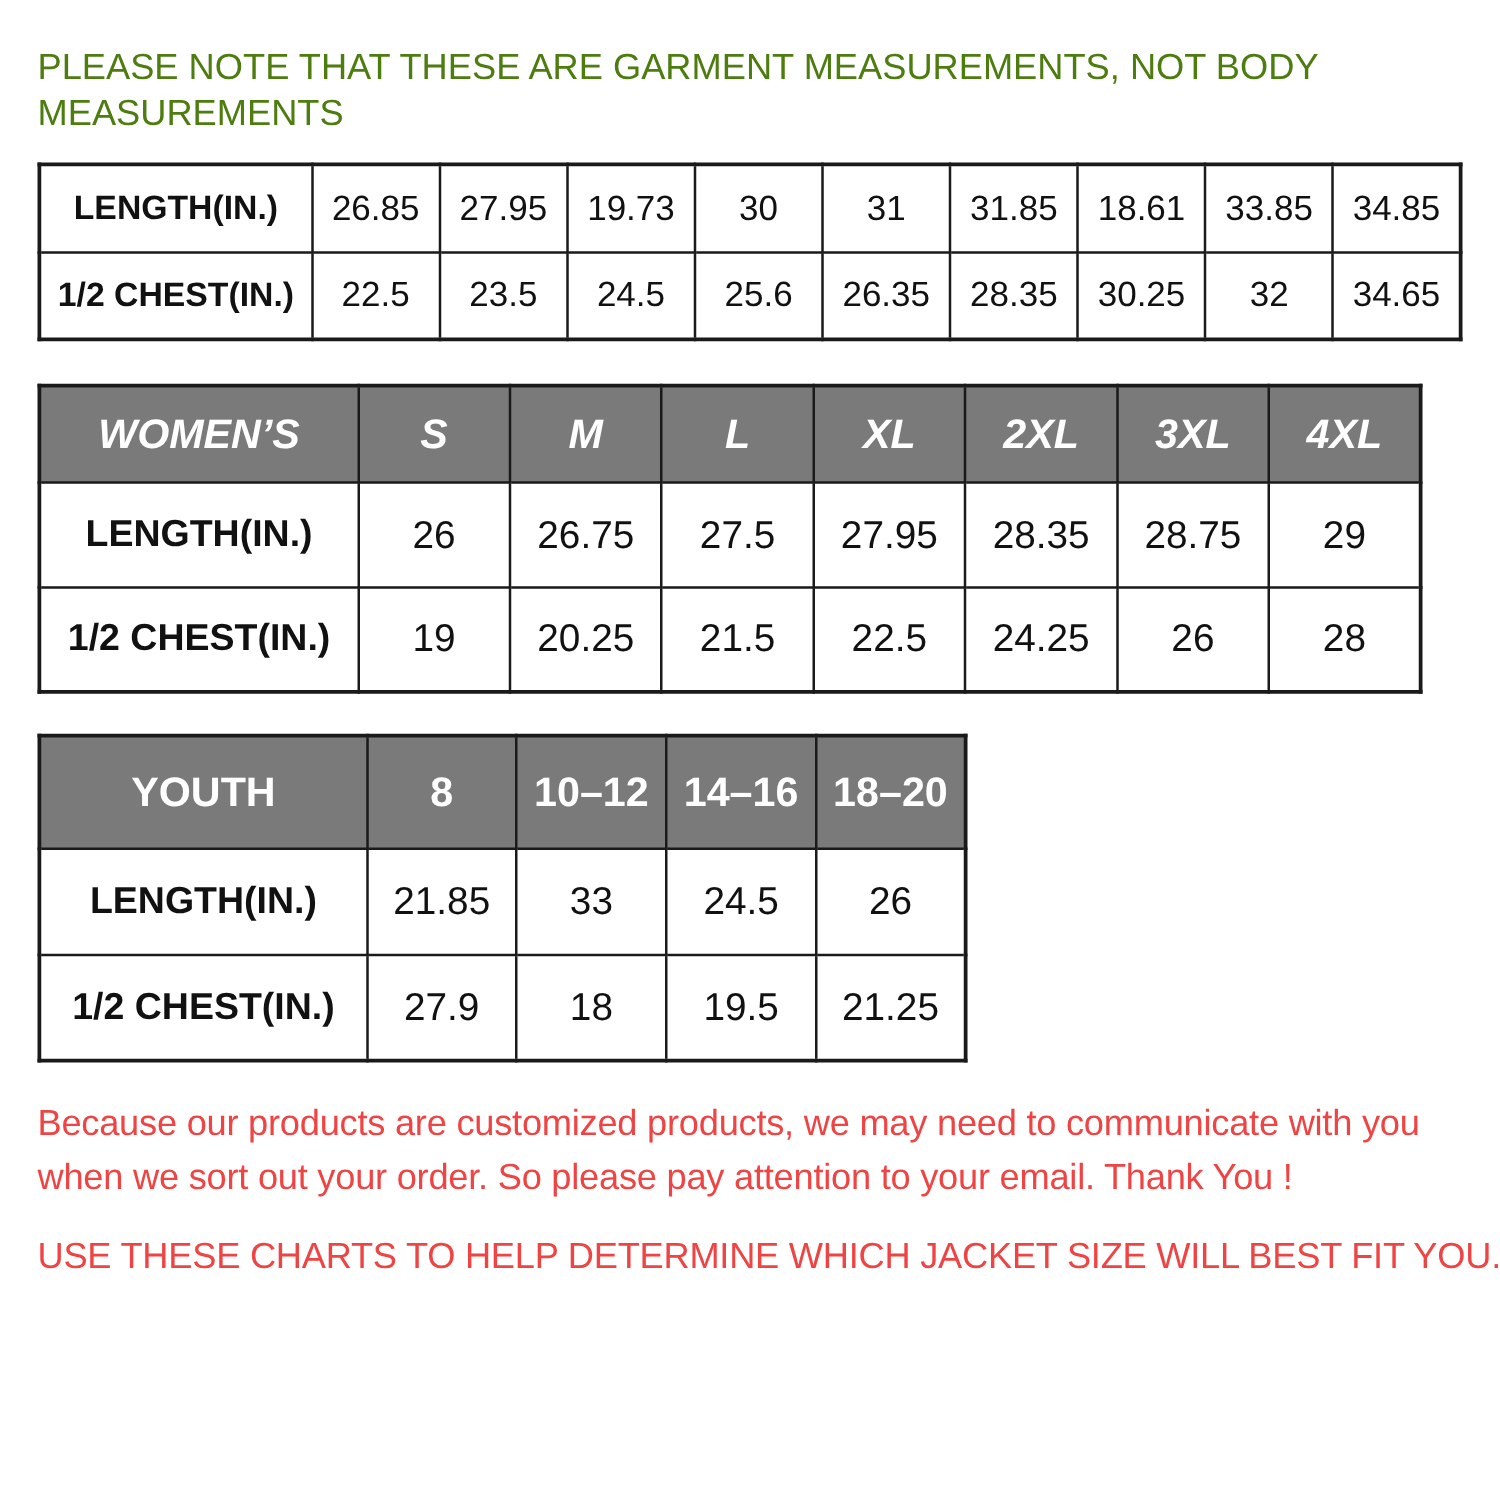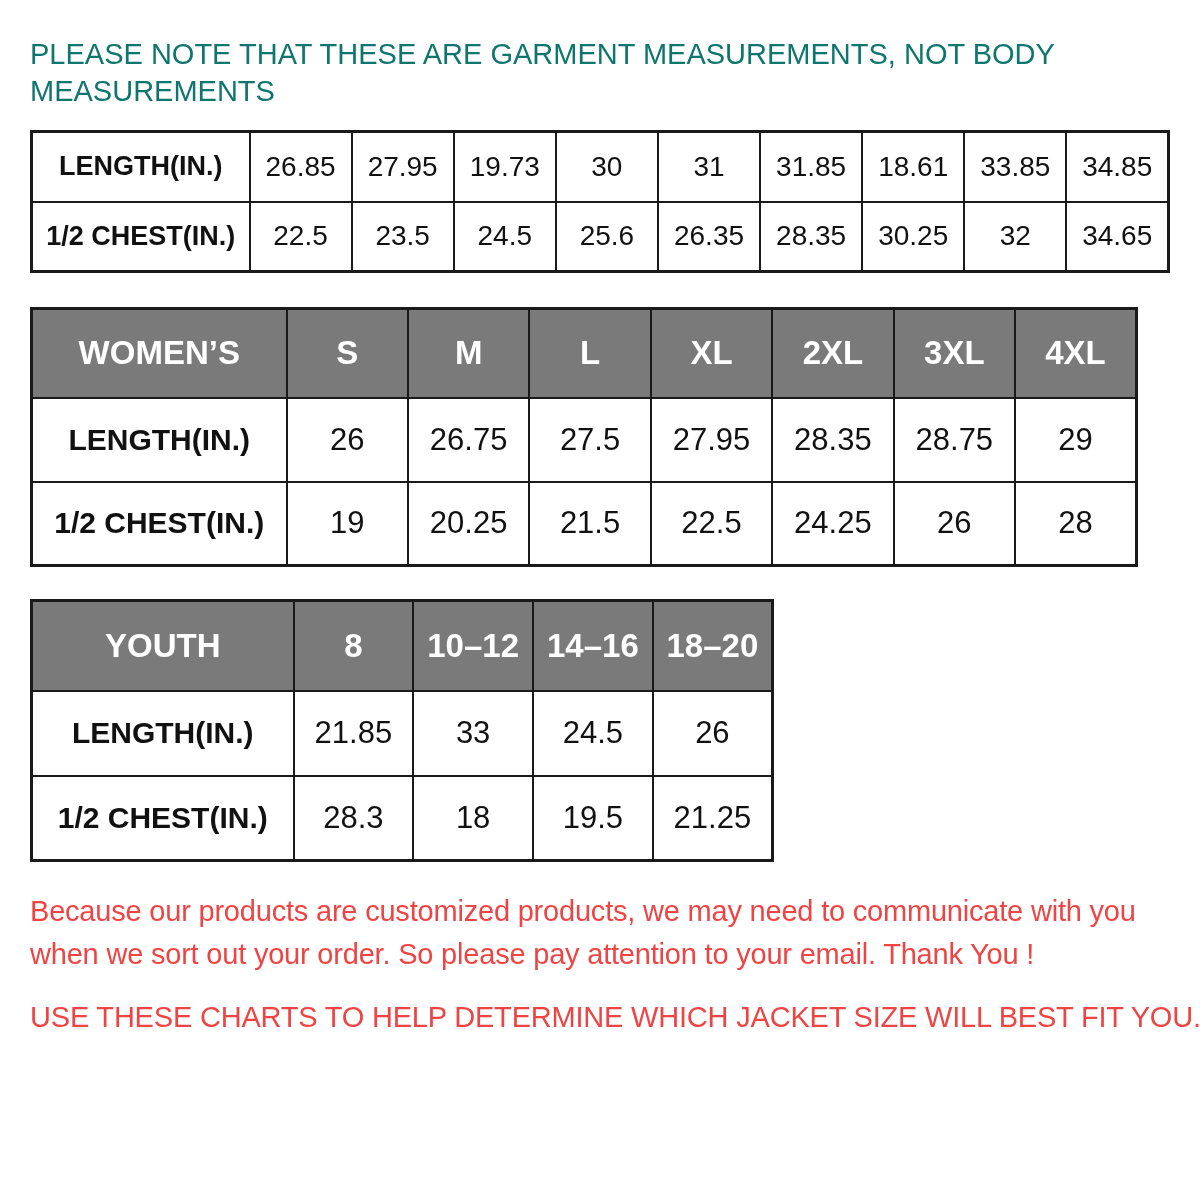--- a/index.html
+++ b/index.html
@@ -24,21 +24,21 @@
     display: inline-block;
     transform: scaleX(0.80);
     transform-origin: left center;
     letter-spacing: 1px;
     word-spacing: 0.42em;
   }
 
   
   .note {
     margin-top: 12px;
-    color: #0f766e;
+    color: #4d7c0f;
     font-size: 29px;
     line-height: 37px;
     font-weight: normal;
     letter-spacing: 0px;
   }
 
   
   table.size-table {
     border-collapse: collapse;
     table-layout: fixed;
@@ -59,21 +59,21 @@
   table.size-table td.rowlabel { font-weight: bold; }
 
   
   table.mens { width: 1140px; margin-top: 20px; }
   table.mens tr.head th { height: 72px; font-size: 31px; }
   table.mens td { height: 70px; font-size: 28px; }
   table.mens td.rowlabel { font-size: 27px; }
 
   
   table.womens { width: 1108px; margin-top: 34px; }
-  table.womens tr.head th { height: 89px; font-size: 33px; }
+  table.womens tr.head th { height: 77px; font-size: 33px; font-style: italic; }
   table.womens td { height: 84px; font-size: 31px; }
   table.womens td.rowlabel { font-size: 30px; }
 
   
   table.youth { width: 744px; margin-top: 32px; }
   table.youth tr.head th { height: 90px; font-size: 33px; }
   table.youth td { height: 85px; font-size: 31px; }
   table.youth td.rowlabel { font-size: 30px; }
 
   
@@ -205,21 +205,21 @@
     </tr>
     <tr>
       <td class="rowlabel">LENGTH(IN.)</td>
       <td>21.85</td>
       <td>33</td>
       <td>24.5</td>
       <td>26</td>
     </tr>
     <tr>
       <td class="rowlabel">1/2 CHEST(IN.)</td>
-      <td>28.3</td>
+      <td>27.9</td>
       <td>18</td>
       <td>19.5</td>
       <td>21.25</td>
     </tr>
   </tbody>
     </table>
 
   <div class="footer">
     <div class="para1">
       <div>Because our products are customized products, we may need to communicate with you</div>

